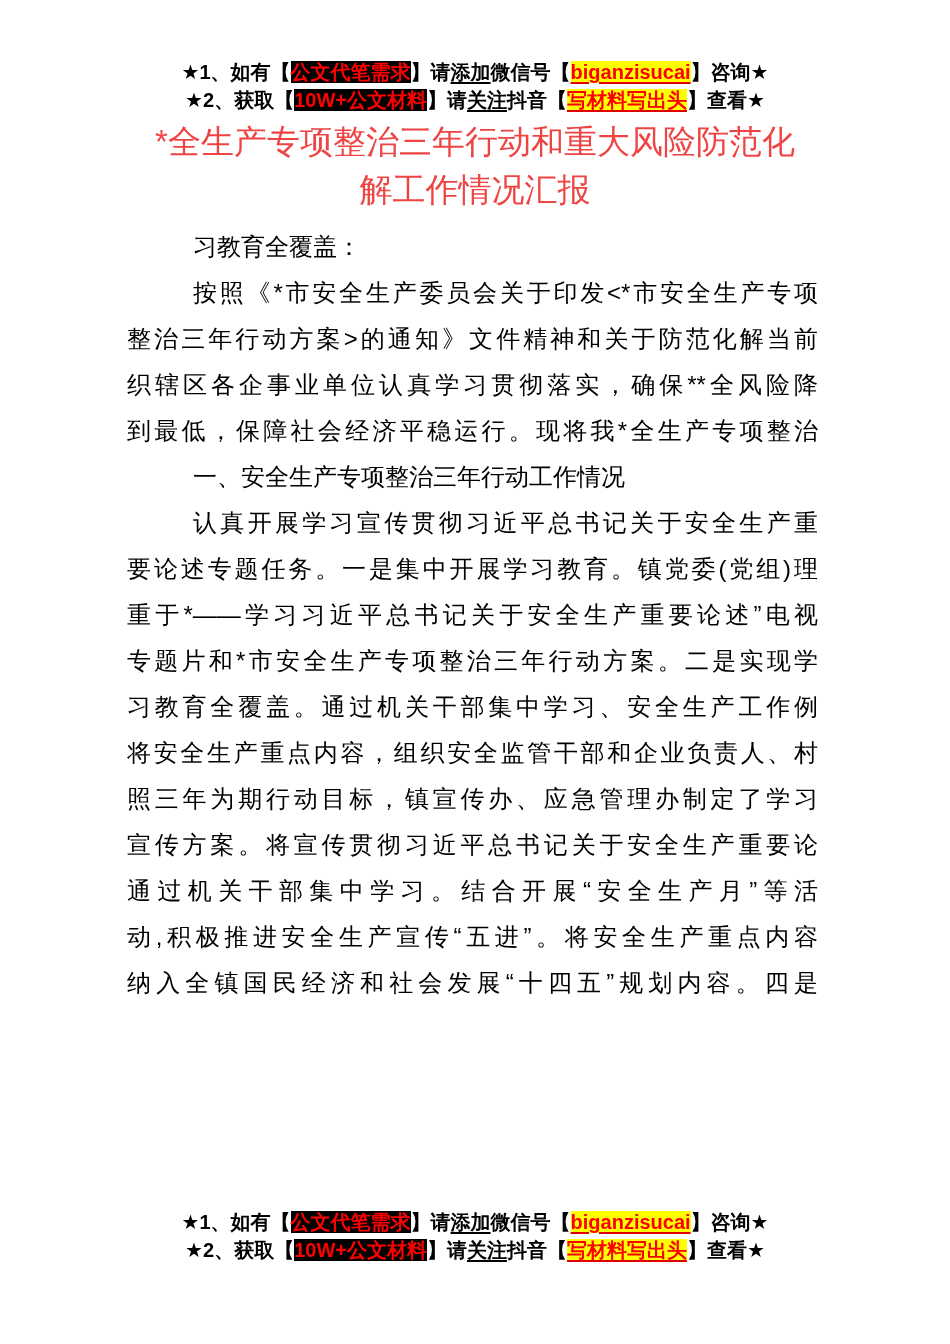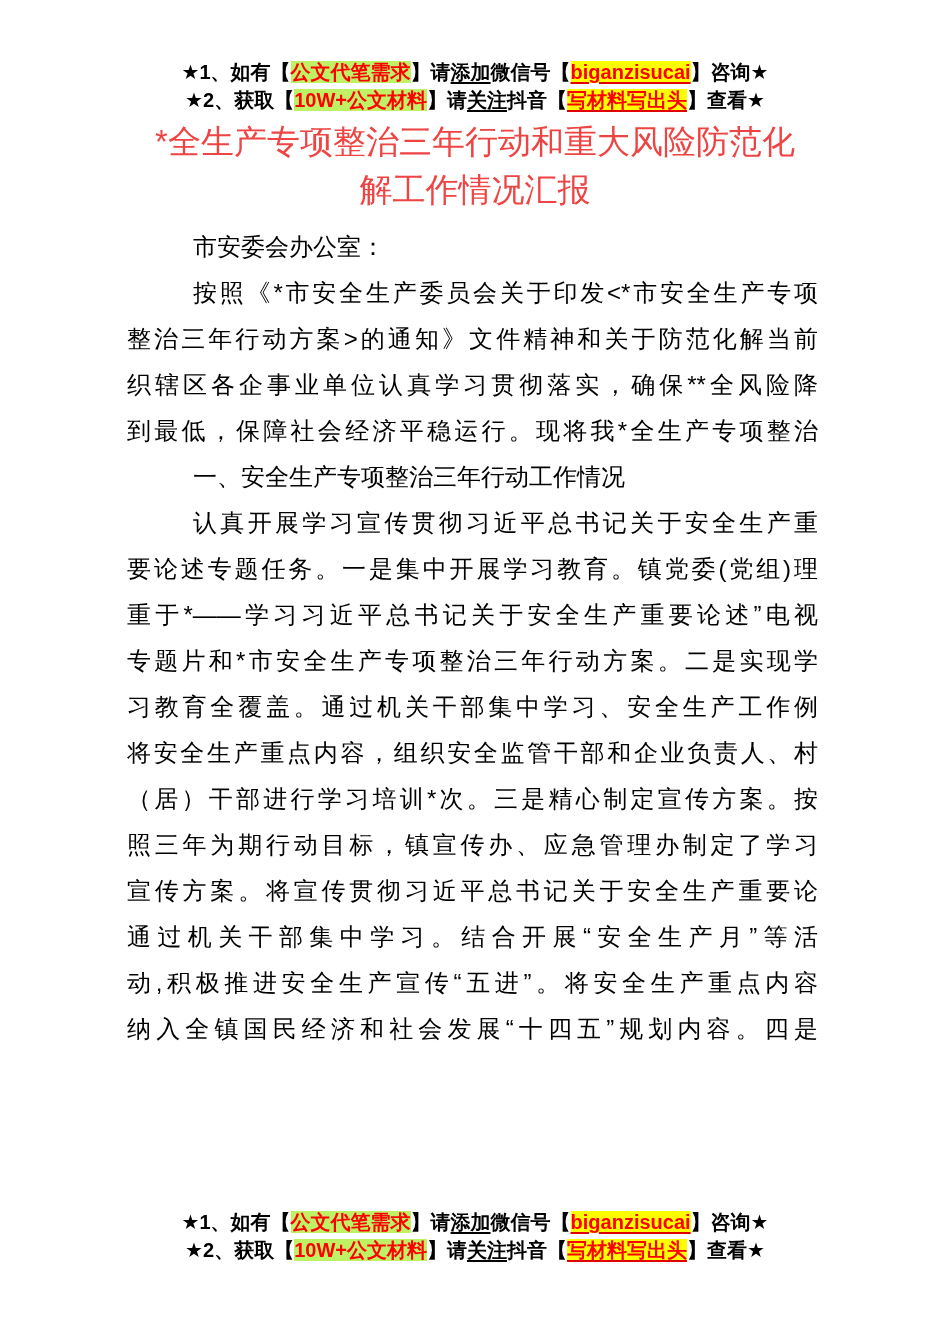--- a/index.html
+++ b/index.html
@@ -15,21 +15,21 @@
   .promo{
     position:absolute;left:0;right:0;
     text-align:center;
     font-size:20px;font-weight:700;
     line-height:28px;
     color:#000;
   }
   .promo-top{top:58px;}
   .promo-bottom{bottom:80px;}
   .promo-line{white-space:nowrap;}
-  .hl{background:#bef264;color:#ff0000;}
+  .hl{background:#000000;color:#ff0000;}
   .ul-black{text-decoration:underline;text-decoration-color:#000;text-underline-offset:3px;}
   .hl-ul{background:#ffff00;color:#ff0000;text-decoration:underline;text-decoration-color:#e00000;text-underline-offset:3px;margin-top:12px;}
   
   .title{
     position:absolute;top:118px;left:0;right:0;
     margin:0;
     text-align:center;
     font-size:33px;font-weight:400;
     line-height:48px;
     color:#ef4444;
@@ -57,36 +57,35 @@
     <div class="promo-line"><span>★1、如有【</span><span class="hl">公文代笔需求</span><span>】请</span><span class="ul-black">添加</span><span>微信号【</span><span class="hl hl-ul">biganzisucai</span><span>】咨询★</span></div>
     <div class="promo-line"><span>★2、获取【</span><span class="hl">10W+公文材料</span><span>】请</span><span class="ul-black">关注</span><span>抖音【</span><span class="hl hl-ul">写材料写出头</span><span>】查看★</span></div>
   </div>
 
   <h1 class="title">
     <span class="tline">*全生产专项整治三年行动和重大风险防范化</span>
     <span class="tline">解工作情况汇报</span>
   </h1>
 
   <div class="body-text">
-    <div class="line indent">市安委会办公室：</div>
+    <div class="line indent">习教育全覆盖：</div>
 
     <div class="line indent stretch">按照《*市安全生产委员会关于印发&lt;*市安全生产专项</div>
     <div class="line stretch">整治三年行动方案&gt;的通知》文件精神和关于防范化解当前</div>
     <div class="line stretch">织辖区各企事业单位认真学习贯彻落实，确保**全风险降</div>
     <div class="line stretch">到最低，保障社会经济平稳运行。现将我*全生产专项整治</div>
 
     <div class="line indent heading">一、安全生产专项整治三年行动工作情况</div>
 
     <div class="line indent stretch">认真开展学习宣传贯彻习近平总书记关于安全生产重</div>
     <div class="line stretch">要论述专题任务。一是集中开展学习教育。镇党委(党组)理</div>
     <div class="line stretch">重于*——学习习近平总书记关于安全生产重要论述”电视</div>
     <div class="line stretch">专题片和*市安全生产专项整治三年行动方案。二是实现学</div>
     <div class="line stretch">习教育全覆盖。通过机关干部集中学习、安全生产工作例</div>
     <div class="line stretch">将安全生产重点内容，组织安全监管干部和企业负责人、村</div>
-    <div class="line stretch">（居）干部进行学习培训*次。三是精心制定宣传方案。按</div>
     <div class="line stretch">照三年为期行动目标，镇宣传办、应急管理办制定了学习</div>
     <div class="line stretch">宣传方案。将宣传贯彻习近平总书记关于安全生产重要论</div>
     <div class="line stretch">通过机关干部集中学习。结合开展“安全生产月”等活</div>
     <div class="line stretch">动,积极推进安全生产宣传“五进”。将安全生产重点内容</div>
     <div class="line stretch">纳入全镇国民经济和社会发展“十四五”规划内容。四是</div>
   </div>
 
   <div class="promo promo-bottom">
     <div class="promo-line"><span>★1、如有【</span><span class="hl">公文代笔需求</span><span>】请</span><span class="ul-black">添加</span><span>微信号【</span><span class="hl hl-ul">biganzisucai</span><span>】咨询★</span></div>
     <div class="promo-line"><span>★2、获取【</span><span class="hl">10W+公文材料</span><span>】请</span><span class="ul-black">关注</span><span>抖音【</span><span class="hl hl-ul">写材料写出头</span><span>】查看★</span></div>

